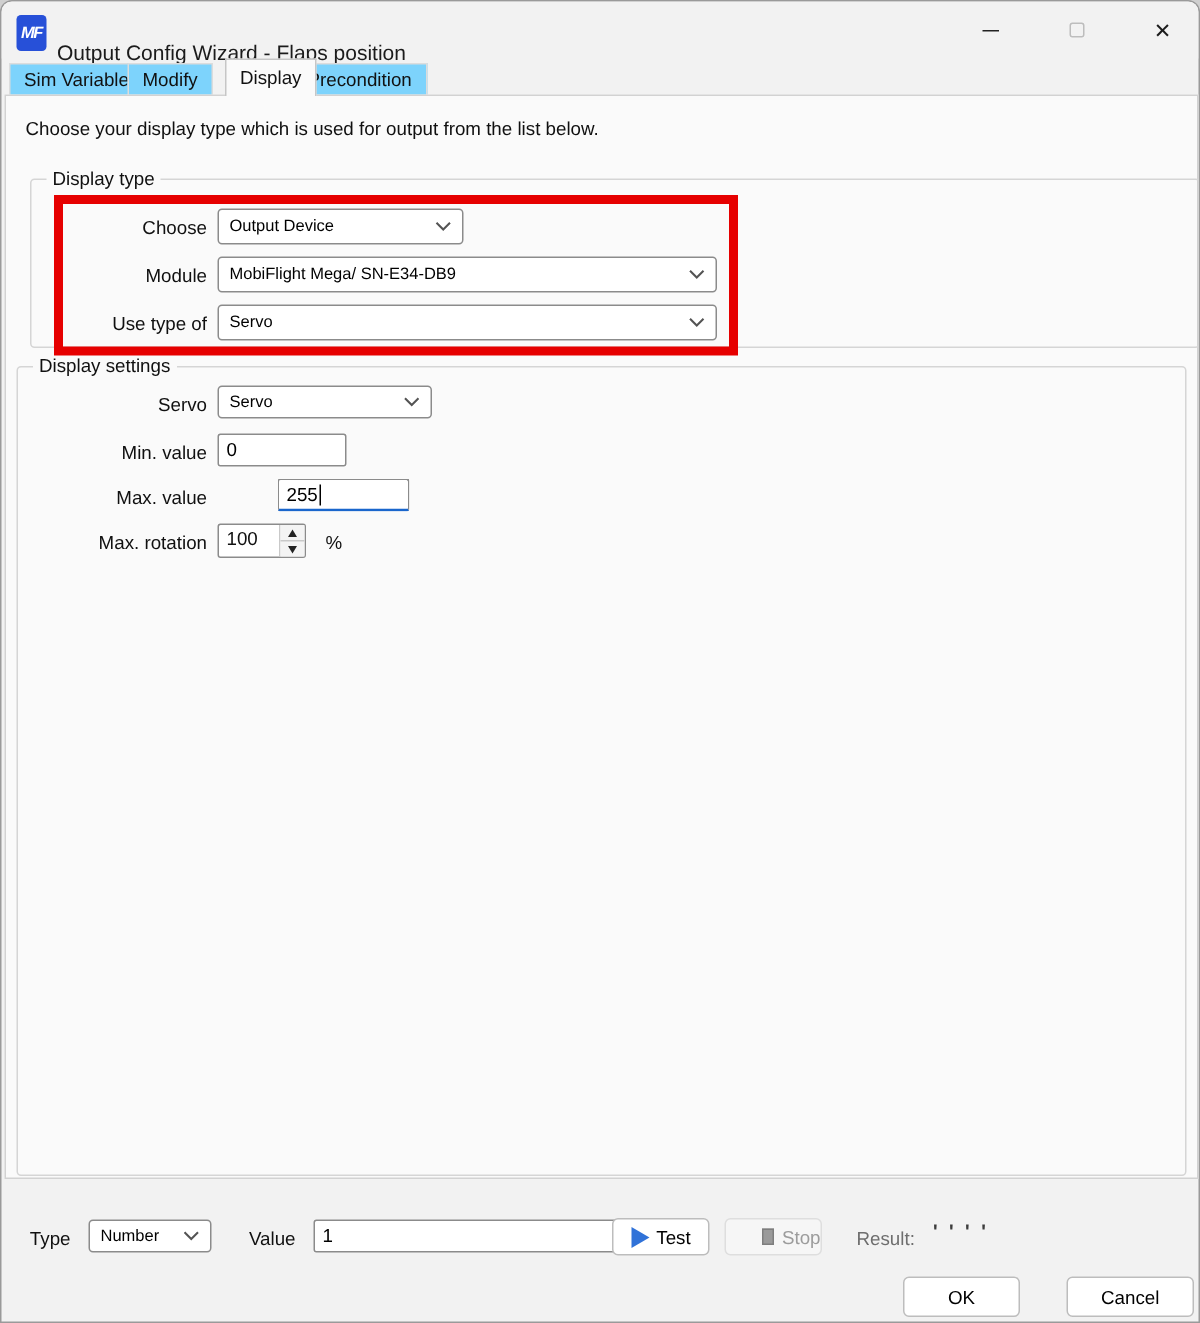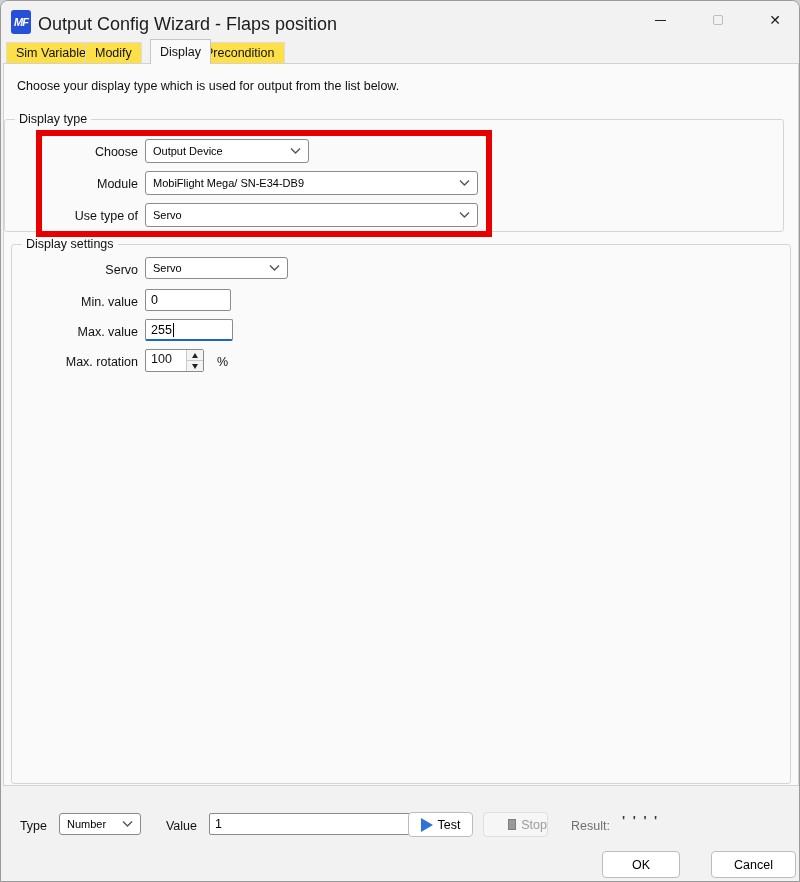--- a/index.html
+++ b/index.html
@@ -12,46 +12,46 @@
   .window{
     position:relative;width:800px;height:882px;background:#f2f2f2;
     border:1px solid #9a9a9a;border-radius:8px 8px 0 0;overflow:hidden;
     font-size:12px;color:#111;
   }
   
   .titlebar{position:absolute;left:0;top:0;width:100%;height:38px;background:#f2f2f2;}
   .logo{position:absolute;left:10px;top:9px;width:20px;height:24px;background:var(--logo_bg);
     border-radius:3px;color:#fff;font-style:italic;font-weight:bold;font-size:11px;
     display:flex;align-items:center;justify-content:center;letter-spacing:-1px;}
-  .title-text{position:absolute;left:37px;top:4px;height:38px;line-height:38px;font-size:18px;color:#1b1b1b;}
+  .title-text{position:absolute;left:37px;top:15px;height:38px;line-height:38px;font-size:14px;color:#1b1b1b;}
   .winbtn{position:absolute;top:0;width:42px;height:38px;display:flex;align-items:center;justify-content:center;cursor:default;}
   .winbtn .bar{width:11px;height:1px;background:#222;}
   .winbtn .sq{width:10px;height:10px;border:1px solid #bdbdbd;border-radius:2px;}
   .close-x::before{content:"\2715";font-size:14px;color:#1b1b1b;}
   
-  .tab{position:absolute;top:41px;height:22px;padding:0 9px;line-height:21px;background:#fde047;
+  .tab{position:absolute;top:41px;height:22px;padding:0 9px;line-height:21px;background:#7dd3fc;
     border:1px solid #dcdcdc;border-bottom:none;color:#111;font-size:12.5px;}
   .tab.active{top:38px;height:25px;background:#fafafa;border:1px solid #c6c6c6;border-bottom:none;z-index:3;line-height:25px;}
   
   .tabpage{position:absolute;left:2px;top:62px;width:796px;height:723px;background:#fafafa;
     border:1px solid #d2d2d2;}
   .description{position:absolute;left:16px;top:78px;font-size:12.5px;color:#101010;}
   
   .groupbox{position:absolute;border:1px solid #d5d5d5;border-radius:3px;}
   .groupbox > .legend{position:absolute;top:-8px;left:10px;background:#fafafa;padding:0 4px;font-size:12.5px;color:#101010;white-space:nowrap;}
   .groupbox.on-form > .legend{background:#f2f2f2;}
   
   .rowlabel{position:absolute;width:120px;text-align:right;font-size:12.5px;color:#101010;white-space:nowrap;}
   .combo{position:absolute;height:24px;background:#fff;border:1px solid #8b8b8b;border-radius:3px;
     display:flex;align-items:center;padding:0 19px 0 7px;font-size:11px;color:#000;cursor:default;}
   .combo .chev{position:absolute;right:7px;top:50%;margin-top:-4px;width:11px;height:8px;}
   .tbox{position:absolute;height:22px;background:#fff;border:1px solid #8b8b8b;border-radius:2px;
     padding:0 5px;font-size:12.5px;font-family:"Liberation Sans",sans-serif;color:#000;}
   input.tbox{outline:none;}
-  .tbox.focused{border-bottom:2px solid var(--accent);display:flex;align-items:center;}
+  .tbox.focused{border-bottom:2px solid var(--accent);display:flex;align-items:center;margin-left:40px;}
   .caret{display:inline-block;width:1px;height:14px;background:#000;margin-left:1px;}
   
   .spinner{position:absolute;width:59px;height:23px;background:#fff;border:1px solid #8b8b8b;border-radius:2px;display:flex;}
   .spinner .val{flex:1;padding:2px 0 0 5px;font-size:12.5px;}
   .spin-btns{width:17px;display:flex;flex-direction:column;border-left:1px solid #c9c9c9;}
   .spin-btn{flex:1;display:flex;align-items:center;justify-content:center;background:#f4f4f4;cursor:default;}
   .spin-btn + .spin-btn{border-top:1px solid #c9c9c9;}
   .tri-up{width:0;height:0;border-left:3.5px solid transparent;border-right:3.5px solid transparent;border-bottom:5px solid #222;}
   .tri-down{width:0;height:0;border-left:3.5px solid transparent;border-right:3.5px solid transparent;border-top:5px solid #222;}
   .unit{position:absolute;font-size:12.5px;color:#101010;}
@@ -88,21 +88,21 @@
 
   <div class="tab" style="left:5px;">Sim Variable</div>
   <div class="tab" style="left:84px;">Modify</div>
   <div class="tab active" style="left:149px;">Display</div>
   <div class="tab" style="left:194px;">Precondition</div>
 
   <div class="tabpage"></div>
 
   <div class="description">Choose your display type which is used for output from the list below.</div>
 
-  <div class="groupbox" style="left:3px;top:118px;width:780px;height:113px;">
+  <div class="groupbox" style="left:19px;top:118px;width:780px;height:113px;">
     <span class="legend">Display type</span>
   </div>
 
   <div class="rowlabel" style="left:17px;top:144px;">Choose</div>
   <div class="combo" style="left:144px;top:138px;width:164px;">
     <span>Output Device</span>
     <svg class="chev" viewBox="0 0 11 8">
         <polyline points="1,1.5 5.5,6 10,1.5" fill="none" stroke="#555" stroke-width="1.4"></polyline>
       </svg>
   </div>

